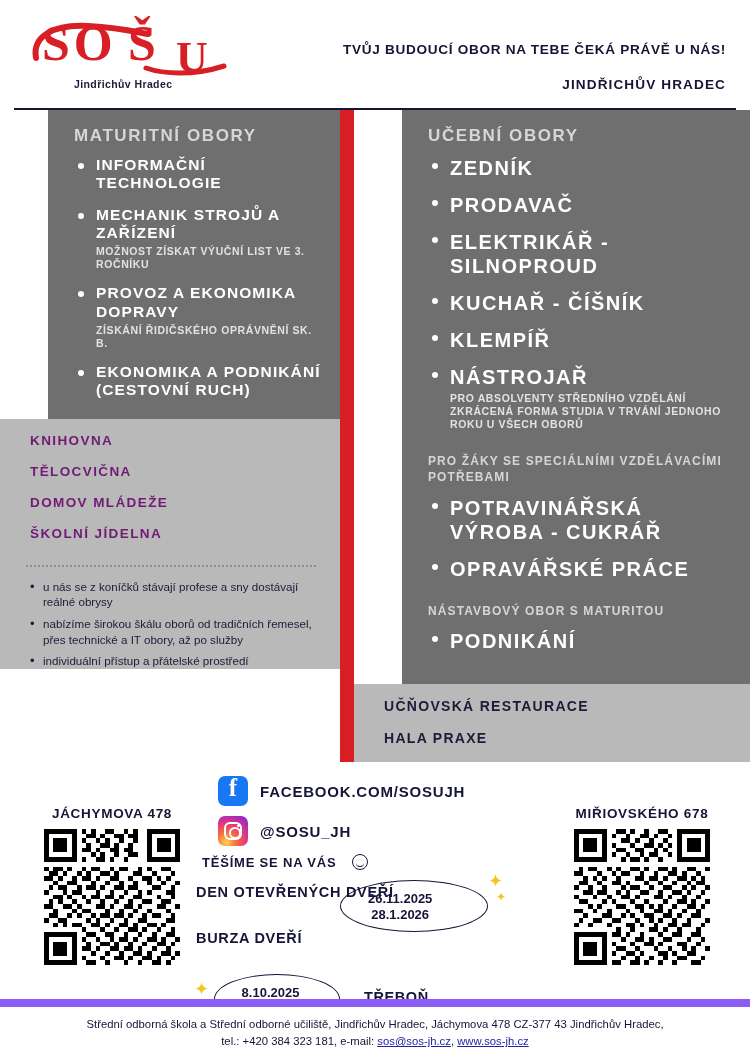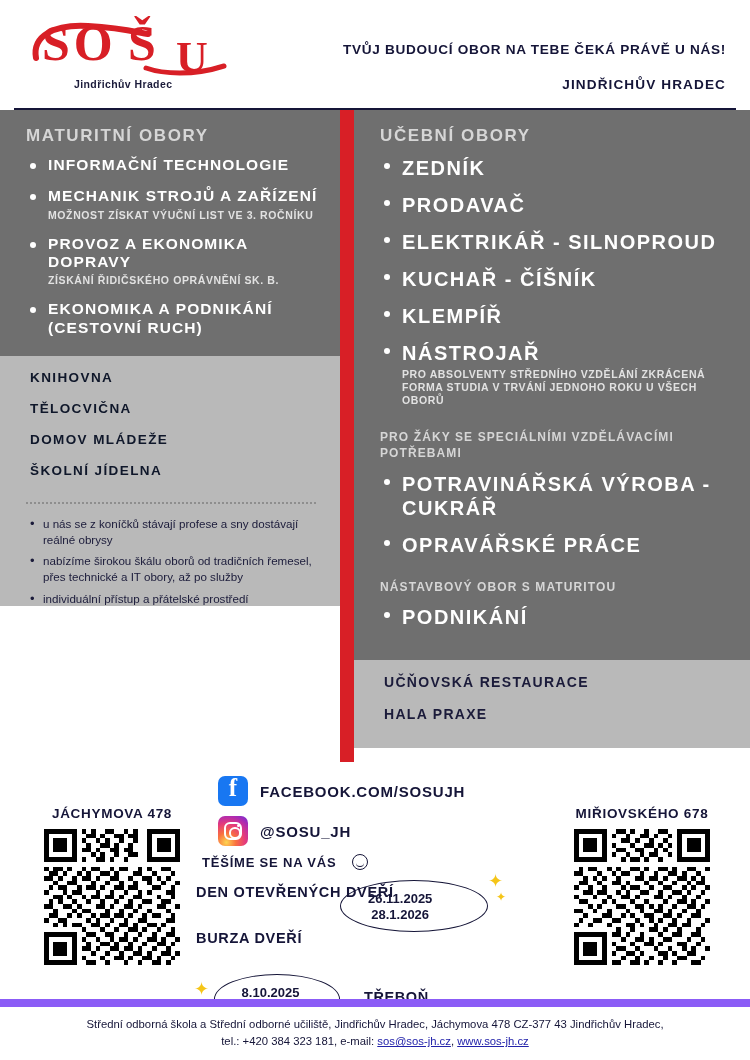--- a/index.html
+++ b/index.html
@@ -61,21 +61,21 @@
     height: 652px;
     display: flex;
   }
   .col-left { width: 340px; position: relative; }
   .divider {
     width: 14px;
     background: #d81f26;
   }
   .col-right { flex: 1; position: relative; }
 
-  .block-dark { background: #6f6f6f; color: #ffffff; }
+  .block-dark { background: #6f6f6f; color: #ffffff; margin-left: 48px; }
   .block-light { background: #b9b9b9; color: #1b1b3a; }
 
   .sect-title {
     font-size: 17px;
     font-weight: 800;
     letter-spacing: 1.6px;
     color: #d6d6d6;
     padding: 16px 0 10px 26px;
   }
 
@@ -113,21 +113,21 @@
     margin-top: 3px;
   }
 
   .facilities {
     padding: 14px 26px 4px 30px;
   }
   .facilities div {
     font-size: 13.5px;
     font-weight: 800;
     letter-spacing: 1.4px;
-    color: #0f172a;
+    color: #701a75;
     margin-bottom: 16px;
     text-transform: uppercase;
   }
   .dots-rule {
     border-top: 2px dotted #8e8e8e;
     margin: 4px 24px 12px 26px;
   }
   ul.plain {
     list-style: none;
     padding: 0 26px 0 30px;

